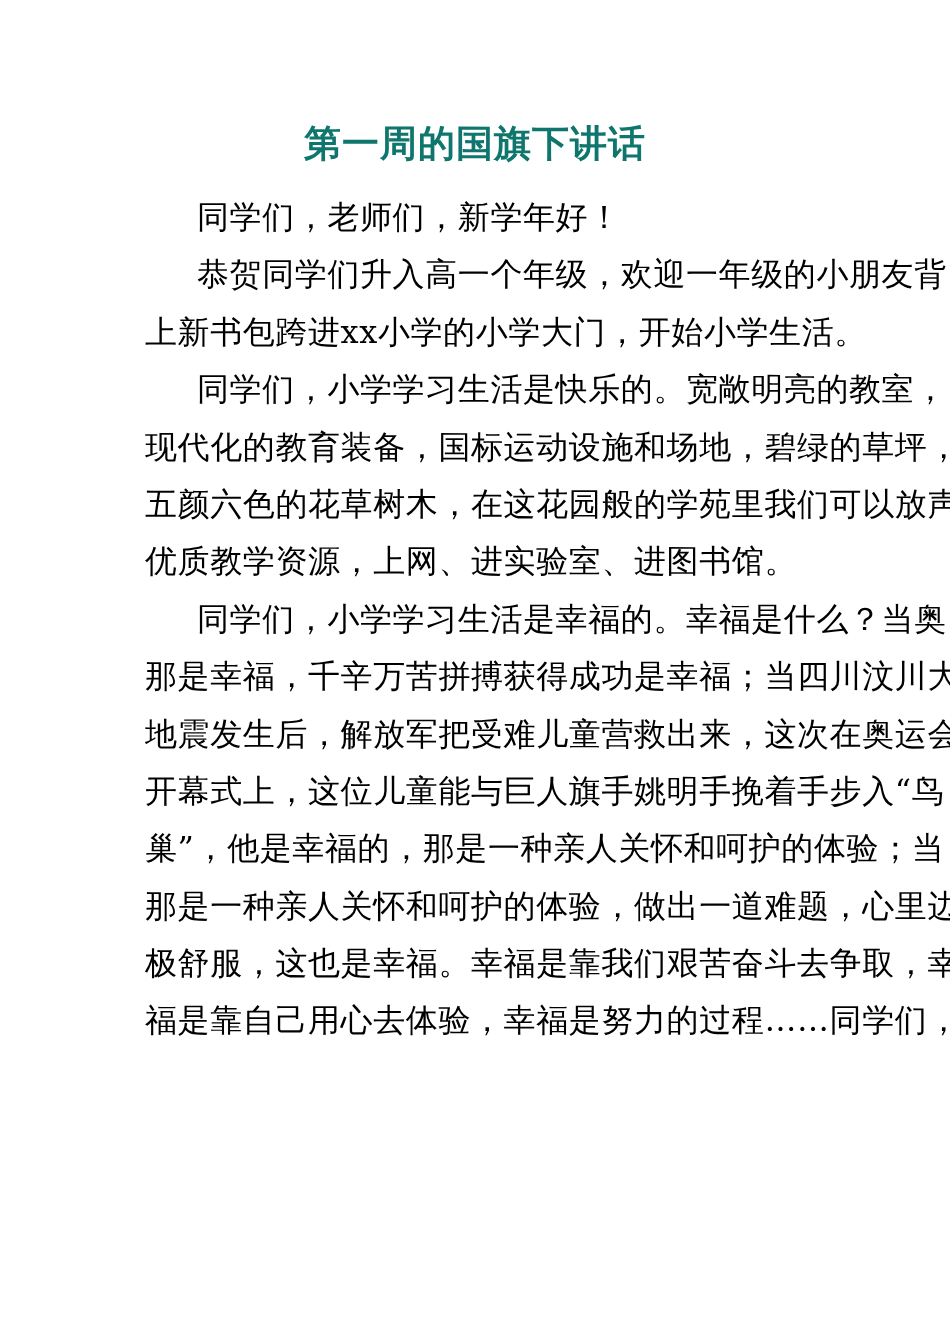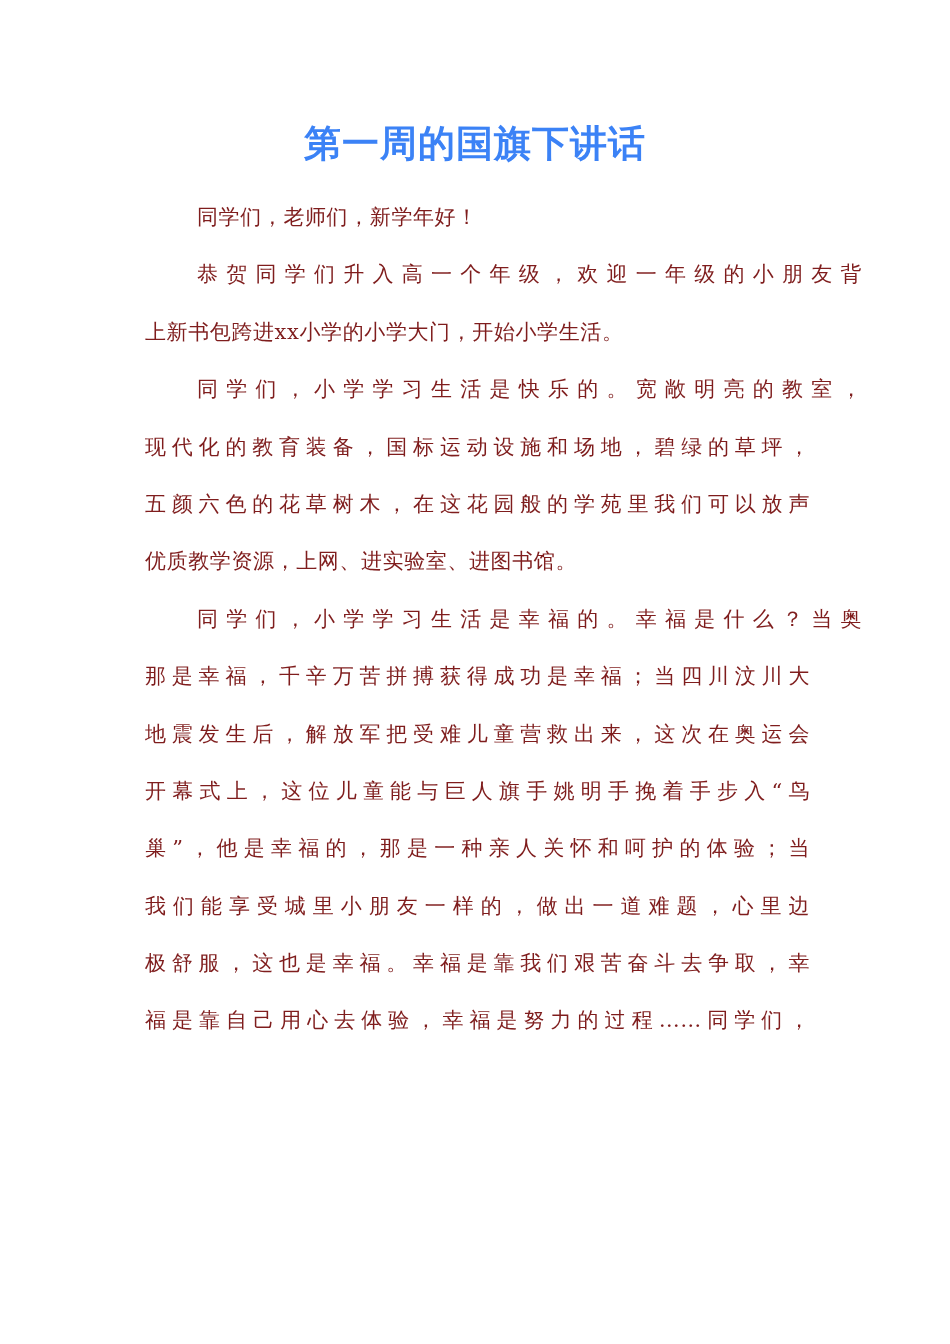--- a/index.html
+++ b/index.html
@@ -27,38 +27,38 @@
       position: absolute;
       left: 0;
       width: 950px;
       top: 118px;
       text-align: center;
       font-family: "DejaVu Sans", "Liberation Sans", sans-serif;
       font-weight: bold;
       font-size: 37px;
       line-height: 52px;
       letter-spacing: 1px;
-      color: #3b82f6;
+      color: #0f766e;
       margin: 0;
     }
     .body-text {
       position: absolute;
       left: 145px;
       top: 189px;
       width: 665px;
       margin: 0;
     }
     .line {
       display: block;
       height: 57.4px;
       line-height: 57.4px;
-      font-size: 21px;
+      font-size: 32px;
       white-space: nowrap;
       letter-spacing: 0.6px;
-      color: #7f1d1d;
+      color: #000000;
     }
     .line.indent {
       padding-left: 52px;
     }
     .line.justify {
       text-align: justify;
       text-align-last: justify;
       width: 665px;
     }
   </style>
@@ -86,19 +86,19 @@
       <span class="line justify">五颜六色的花草树木，在这花园般的学苑里我们可以放声</span>
       <span class="line">优质教学资源，上网、进实验室、进图书馆。</span>
     </div>
 
     <div>
       <span class="line indent justify">同学们，小学学习生活是幸福的。幸福是什么？当奥</span>
       <span class="line justify">那是幸福，千辛万苦拼搏获得成功是幸福；当四川汶川大</span>
       <span class="line justify">地震发生后，解放军把受难儿童营救出来，这次在奥运会</span>
       <span class="line justify">开幕式上，这位儿童能与巨人旗手姚明手挽着手步入“鸟</span>
       <span class="line justify">巢”，他是幸福的，那是一种亲人关怀和呵护的体验；当</span>
-      <span class="line justify">我们能享受城里小朋友一样的，做出一道难题，心里边</span>
+      <span class="line justify">那是一种亲人关怀和呵护的体验，做出一道难题，心里边</span>
       <span class="line justify">极舒服，这也是幸福。幸福是靠我们艰苦奋斗去争取，幸</span>
       <span class="line justify">福是靠自己用心去体验，幸福是努力的过程……同学们，</span>
     </div>
 
   </div>
 </div>
 
 </body></html>

